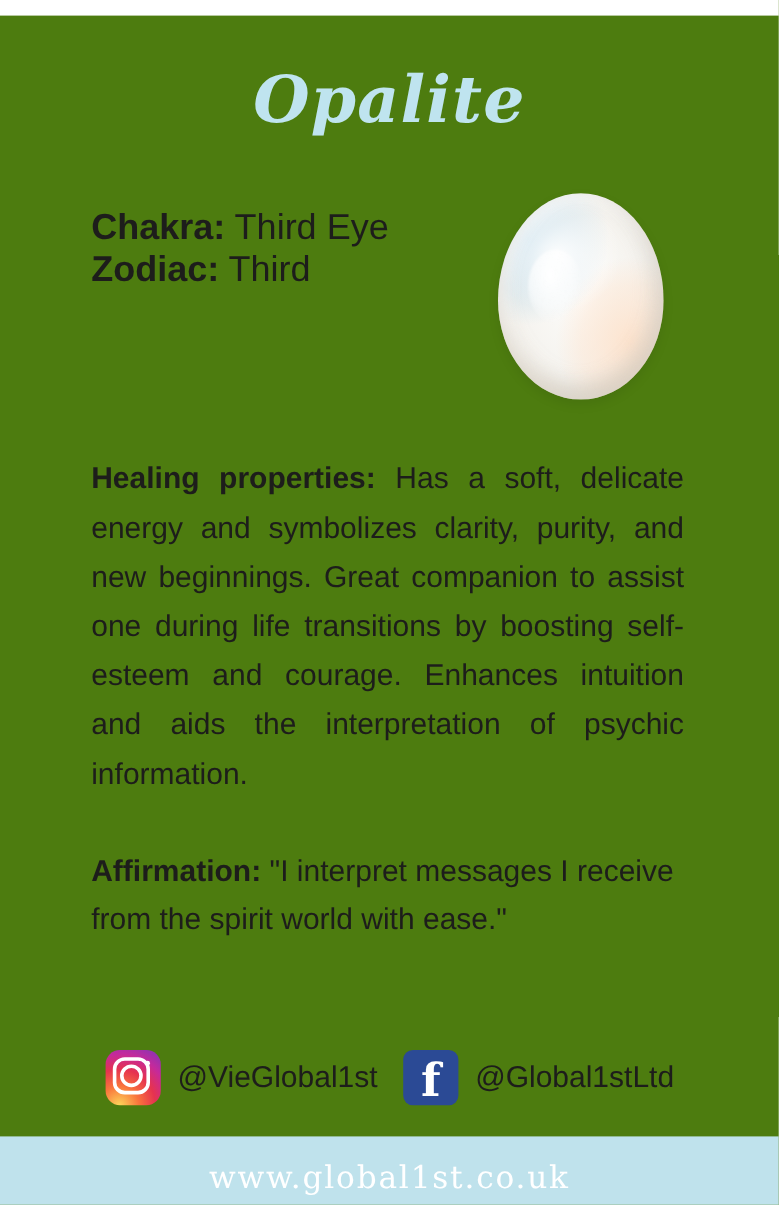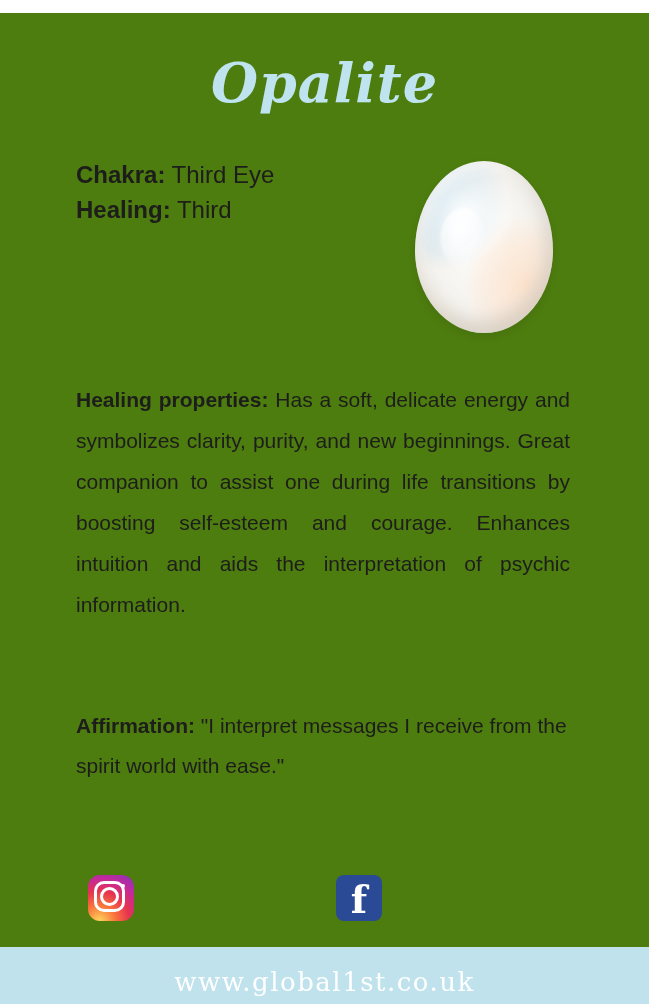--- a/index.html
+++ b/index.html
@@ -30,24 +30,24 @@
     text-align: center;
     font-family: "DejaVu Serif", serif;
     font-style: italic;
     font-weight: bold;
     font-size: 54px;
     letter-spacing: 1px;
     color: #bfe4ef;
   }
   .attrs {
     position: absolute;
-    top: 144px;
+    top: 159px;
     left: 76px;
     width: 330px;
-    font-size: 24px;
+    font-size: 30px;
     line-height: 35px;
     color: #1d1d1b;
   }
   .attrs .row {
     white-space: nowrap;
   }
   .attrs .lbl {
     font-weight: bold;
   }
   .stone-wrap {
@@ -87,21 +87,21 @@
     top: 8px;
     width: 138px;
     height: 172px;
     border-radius: 50% 50% 50% 50% / 52% 52% 48% 48%;
     box-shadow: inset 0 -10px 16px rgba(215,205,190,0.5);
   }
   .para {
     position: absolute;
     left: 76px;
     width: 494px;
-    font-size: 21px;
+    font-size: 25px;
     line-height: 41px;
     color: #1d1d1b;
     text-align: justify;
   }
   .para b { font-weight: bold; }
   #healing { top: 366px; }
   #affirmation {
     top: 693px;
     text-align: left;
     line-height: 40px;
@@ -198,21 +198,21 @@
 <div class="card">
 
   <div class="title">Opalite</div>
 
   <div class="attrs">
     <div class="row">
       <span class="lbl">Chakra:</span>
       <span>Third Eye</span>
     </div>
     <div class="row">
-      <span class="lbl">Healing:</span>
+      <span class="lbl">Zodiac:</span>
       <span>Third</span>
     </div>
   </div>
 
   <div class="stone-wrap">
     <div class="stone"></div>
     <div class="stone-rim"></div>
     <div class="stone-highlight"></div>
   </div>
 
@@ -224,25 +224,27 @@
     <b>Affirmation:</b><span> "I interpret messages I receive from the spirit world with ease."</span>
   </div>
 
   <div class="social">
     <div class="social-item ig">
       <div class="ig-icon">
         <div class="frame"></div>
         <div class="ring"></div>
         <div class="dot"></div>
       </div>
+      <div class="social-handle">@VieGlobal1st</div>
     </div>
     <div class="social-item fb">
       <div class="fb-icon">
         <div class="f">f</div>
       </div>
+      <div class="social-handle">@Global1stLtd</div>
     </div>
   </div>
 
   <div class="footer">
     <div class="footer-text">www.global1st.co.uk</div>
   </div>
 
 </div>
 
 </body></html>

